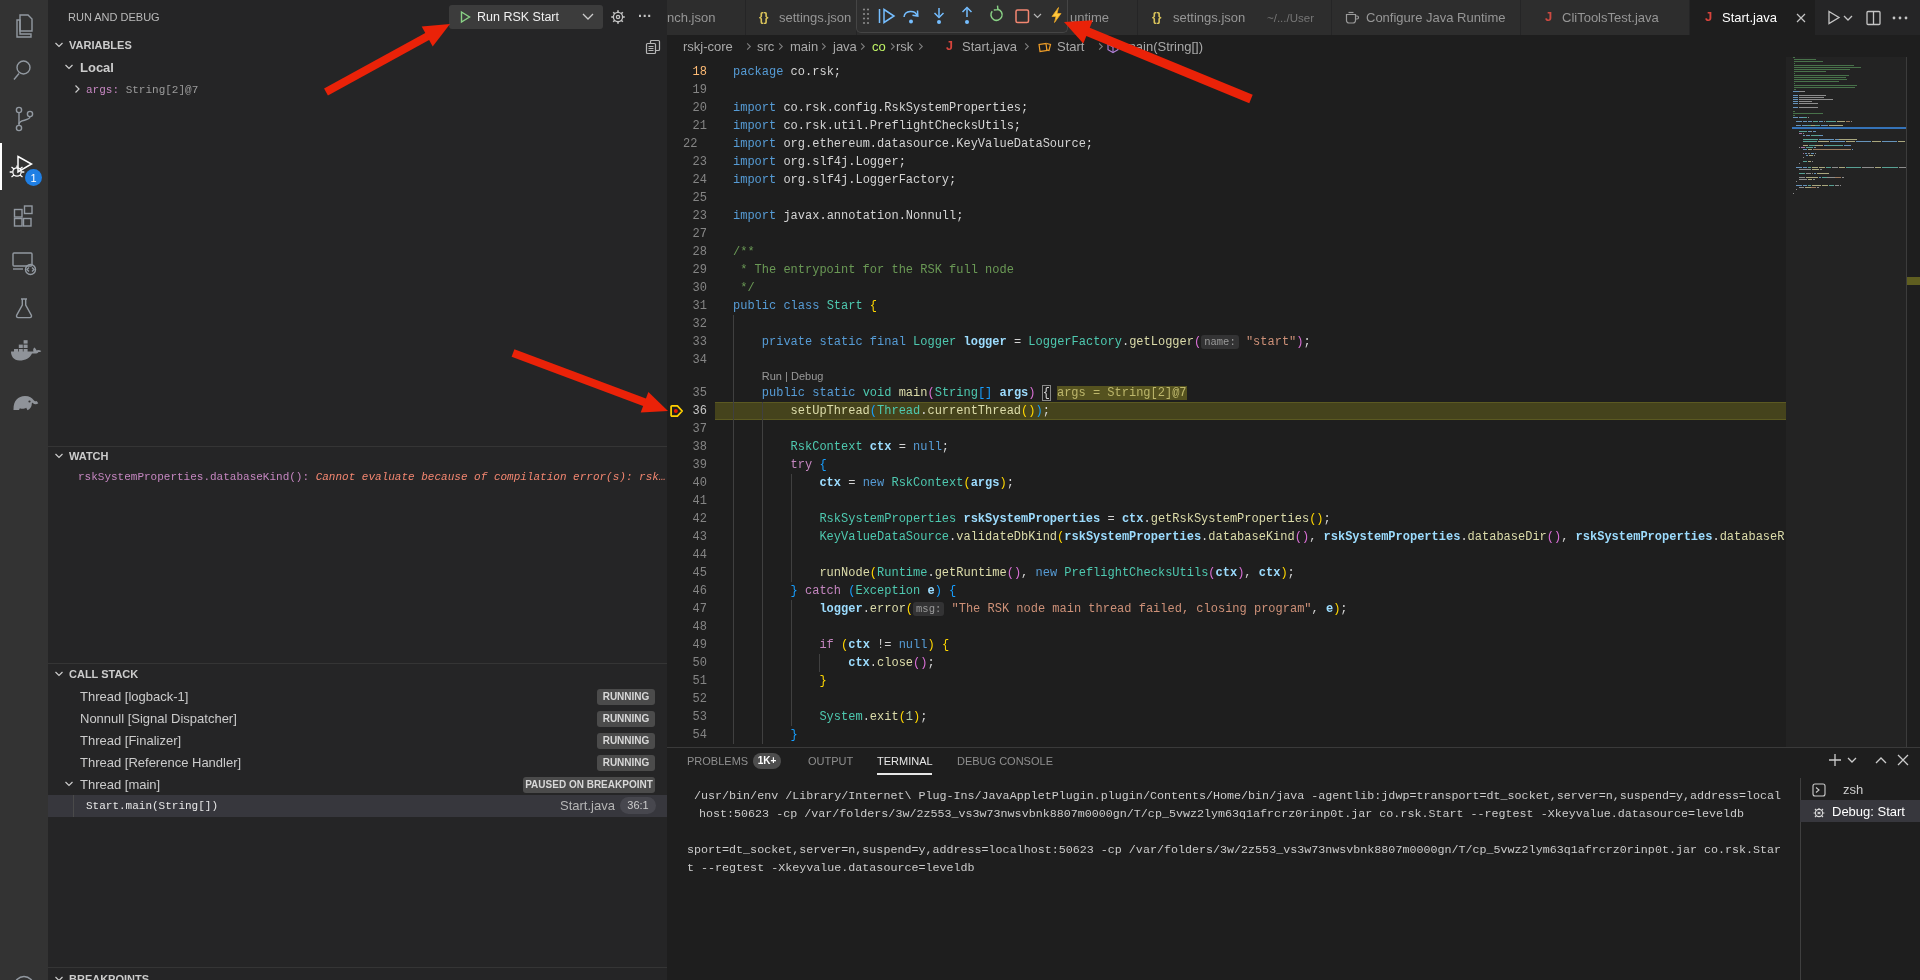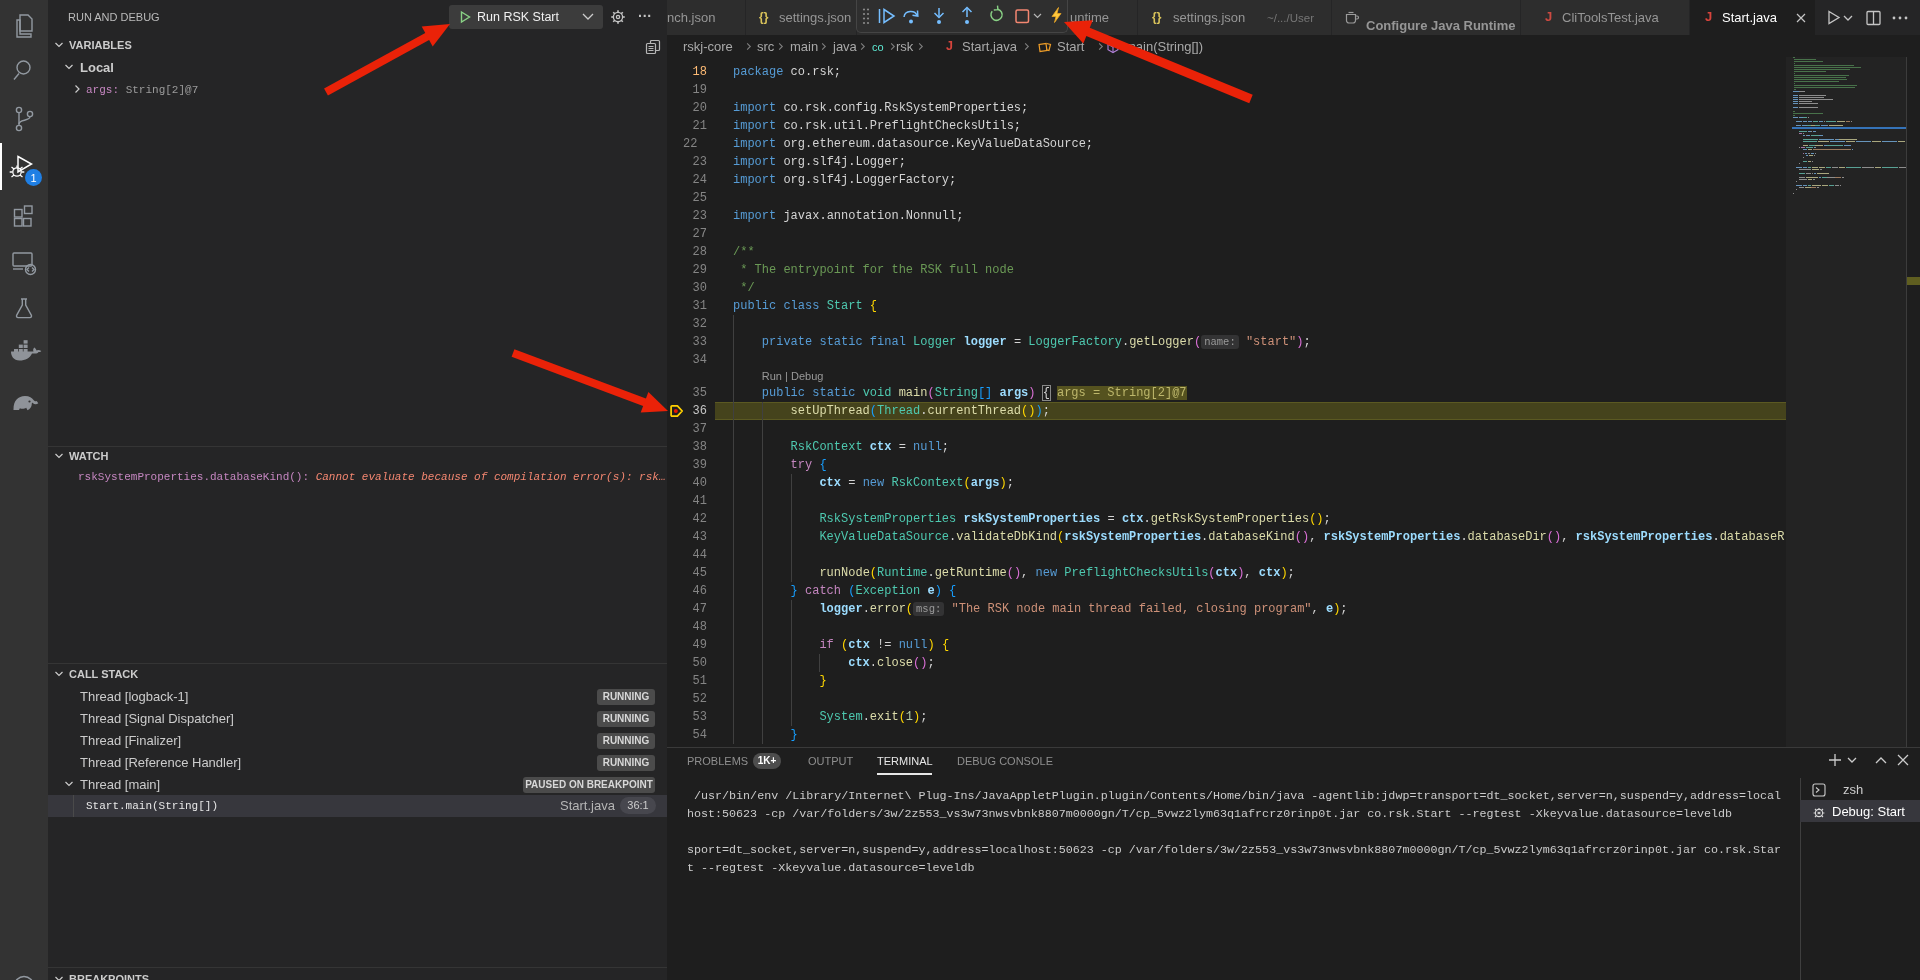--- a/index.html
+++ b/index.html
@@ -112,21 +112,21 @@
 <div style="position:absolute;left:69px;top:449px;font-family:'Liberation Sans', sans-serif;font-size:11px;color:#cccccc;font-weight:bold;white-space:pre;line-height:15px;height:15px;">WATCH</div>
 <div style="position:absolute;left:48px;top:468px;width:619px;height:22px;overflow:hidden;"></div>
 <div style="position:absolute;left:78px;top:471px;width:589px;overflow:hidden;font-family:'Liberation Mono',monospace;font-size:11px;white-space:pre;"><span style="color:#c586c0">rskSystemProperties.databaseKind():</span> <span style="color:#f48771;font-style:italic">Cannot evaluate because of compilation error(s): rsk…</span></div>
 <div style="position:absolute;left:48px;top:663px;width:619px;height:1px;background:#353535;"></div>
 <svg width="10" height="10" style="position:absolute;left:54px;top:669px" viewBox="0 0 10 10">
       <path d="M1.5 3l3.5 3.5L8.5 3" fill="none" stroke="#cccccc" stroke-width="1.2"></path>
     </svg>
 <div style="position:absolute;left:69px;top:667px;font-family:'Liberation Sans', sans-serif;font-size:11px;color:#cccccc;font-weight:bold;white-space:pre;line-height:15px;height:15px;">CALL STACK</div>
 <div style="position:absolute;left:80px;top:689px;font-family:'Liberation Sans', sans-serif;font-size:13px;color:#cccccc;font-weight:normal;white-space:pre;line-height:15px;height:15px;">Thread [logback-1]</div>
 <div style="position:absolute;left:597px;top:689px;width:58px;height:16px;background:#4b4b4b;border-radius:3px;color:#d8d8d8;font-family:'Liberation Sans',sans-serif;font-size:10px;font-weight:600;text-align:center;line-height:16px;">RUNNING</div>
-<div style="position:absolute;left:80px;top:711px;font-family:'Liberation Sans', sans-serif;font-size:13px;color:#cccccc;font-weight:normal;white-space:pre;line-height:15px;height:15px;">Thread [Signal Dispatcher]</div>
+<div style="position:absolute;left:80px;top:711px;font-family:'Liberation Sans', sans-serif;font-size:13px;color:#cccccc;font-weight:normal;white-space:pre;line-height:15px;height:15px;">Nonnull [Signal Dispatcher]</div>
 <div style="position:absolute;left:597px;top:711px;width:58px;height:16px;background:#4b4b4b;border-radius:3px;color:#d8d8d8;font-family:'Liberation Sans',sans-serif;font-size:10px;font-weight:600;text-align:center;line-height:16px;">RUNNING</div>
 <div style="position:absolute;left:80px;top:733px;font-family:'Liberation Sans', sans-serif;font-size:13px;color:#cccccc;font-weight:normal;white-space:pre;line-height:15px;height:15px;">Thread [Finalizer]</div>
 <div style="position:absolute;left:597px;top:733px;width:58px;height:16px;background:#4b4b4b;border-radius:3px;color:#d8d8d8;font-family:'Liberation Sans',sans-serif;font-size:10px;font-weight:600;text-align:center;line-height:16px;">RUNNING</div>
 <div style="position:absolute;left:80px;top:755px;font-family:'Liberation Sans', sans-serif;font-size:13px;color:#cccccc;font-weight:normal;white-space:pre;line-height:15px;height:15px;">Thread [Reference Handler]</div>
 <div style="position:absolute;left:597px;top:755px;width:58px;height:16px;background:#4b4b4b;border-radius:3px;color:#d8d8d8;font-family:'Liberation Sans',sans-serif;font-size:10px;font-weight:600;text-align:center;line-height:16px;">RUNNING</div>
 <svg width="10" height="10" style="position:absolute;left:64px;top:779px" viewBox="0 0 10 10">
       <path d="M1.5 3l3.5 3.5L8.5 3" fill="none" stroke="#cccccc" stroke-width="1.2"></path>
     </svg>
 <div style="position:absolute;left:80px;top:777px;font-family:'Liberation Sans', sans-serif;font-size:13px;color:#cccccc;font-weight:normal;white-space:pre;line-height:15px;height:15px;">Thread [main]</div>
 <div style="position:absolute;left:523px;top:777px;width:132px;height:16px;background:#4b4b4b;border-radius:3px;color:#d8d8d8;font-family:'Liberation Sans',sans-serif;font-size:10px;font-weight:600;text-align:center;line-height:16px;">PAUSED ON BREAKPOINT</div>
@@ -154,21 +154,21 @@
 <div style="position:absolute;left:1152px;top:9px;font-family:'Liberation Sans', sans-serif;font-size:12px;color:#d9c35a;font-weight:bold;white-space:pre;line-height:16px;height:16px;">{}</div>
 <div style="position:absolute;left:1173px;top:10px;font-family:'Liberation Sans', sans-serif;font-size:13px;color:#969696;font-weight:normal;white-space:pre;line-height:16px;height:16px;">settings.json</div>
 <div style="position:absolute;left:1267px;top:11px;font-family:'Liberation Sans', sans-serif;font-size:11.5px;color:#767676;font-weight:normal;white-space:pre;line-height:15px;height:15px;">~/.../User</div>
 <svg width="16" height="16" style="position:absolute;left:1344px;top:10px" viewBox="0 0 16 16">
       <g fill="none" stroke="#9a9a9a" stroke-width="1.2">
         <path d="M2.5 4.5h9v6a2.5 2.5 0 0 1-2.5 2.5H5a2.5 2.5 0 0 1-2.5-2.5z"></path>
         <path d="M11.5 6h1.5a1.5 1.5 0 0 1 0 3h-1.5"></path>
         <path d="M4.5 2.5h5"></path>
       </g>
     </svg>
-<div style="position:absolute;left:1366px;top:18px;font-family:'Liberation Sans', sans-serif;font-size:13px;color:#969696;font-weight:bold;white-space:pre;line-height:16px;height:16px;">Configure Java Runtime</div>
+<div style="position:absolute;left:1366px;top:10px;font-family:'Liberation Sans', sans-serif;font-size:13px;color:#969696;font-weight:normal;white-space:pre;line-height:16px;height:16px;">Configure Java Runtime</div>
 <div style="position:absolute;left:1545px;top:9px;font-family:'Liberation Sans', sans-serif;font-size:13px;color:#cc4a41;font-weight:bold;white-space:pre;line-height:16px;height:16px;">J</div>
 <div style="position:absolute;left:1562px;top:10px;font-family:'Liberation Sans', sans-serif;font-size:13px;color:#969696;font-weight:normal;white-space:pre;line-height:16px;height:16px;">CliToolsTest.java</div>
 <div style="position:absolute;left:1705px;top:9px;font-family:'Liberation Sans', sans-serif;font-size:13px;color:#d6443c;font-weight:bold;white-space:pre;line-height:16px;height:16px;">J</div>
 <div style="position:absolute;left:1722px;top:10px;font-family:'Liberation Sans', sans-serif;font-size:13px;color:#ffffff;font-weight:500;white-space:pre;line-height:16px;height:16px;">Start.java</div>
 <svg width="12" height="12" style="position:absolute;left:1795px;top:12px" viewBox="0 0 12 12">
       <path d="M2 2l8 8M10 2l-8 8" stroke="#c5c5c5" stroke-width="1.2"></path>
     </svg>
 <svg width="100" height="20" style="position:absolute;left:1822px;top:8px" viewBox="0 0 100 20">
       <g fill="none" stroke="#c5c5c5" stroke-width="1.3">
         <path d="M7 3.5l10 6-10 6z"></path>
@@ -179,21 +179,21 @@
       <g fill="#c5c5c5">
         <circle cx="72" cy="10" r="1.4"></circle>
         <circle cx="78" cy="10" r="1.4"></circle>
         <circle cx="84" cy="10" r="1.4"></circle>
       </g>
     </svg>
 <div style="position:absolute;left:683px;top:39px;font-family:'Liberation Sans', sans-serif;font-size:13px;color:#a9a9a9;font-weight:normal;white-space:pre;line-height:16px;height:16px;">rskj-core</div>
 <div style="position:absolute;left:757px;top:39px;font-family:'Liberation Sans', sans-serif;font-size:13px;color:#a9a9a9;font-weight:normal;white-space:pre;line-height:16px;height:16px;">src</div>
 <div style="position:absolute;left:790px;top:39px;font-family:'Liberation Sans', sans-serif;font-size:13px;color:#a9a9a9;font-weight:normal;white-space:pre;line-height:16px;height:16px;">main</div>
 <div style="position:absolute;left:833px;top:39px;font-family:'Liberation Sans', sans-serif;font-size:13px;color:#a9a9a9;font-weight:normal;white-space:pre;line-height:16px;height:16px;">java</div>
-<div style="position:absolute;left:872px;top:39px;font-family:'Liberation Sans', sans-serif;font-size:11px;color:#5eead4;font-weight:normal;white-space:pre;line-height:16px;height:16px;">co</div>
+<div style="position:absolute;left:872px;top:39px;font-family:'Liberation Sans', sans-serif;font-size:13px;color:#bef264;font-weight:normal;white-space:pre;line-height:16px;height:16px;">co</div>
 <div style="position:absolute;left:896px;top:39px;font-family:'Liberation Sans', sans-serif;font-size:13px;color:#a9a9a9;font-weight:normal;white-space:pre;line-height:16px;height:16px;">rsk</div>
 <svg width="9" height="9" style="position:absolute;left:744px;top:42px" viewBox="0 0 10 10">
       <path d="M3.5 1.5L7 5 3.5 8.5" fill="none" stroke="#7f7f7f" stroke-width="1.2"></path>
     </svg>
 <svg width="9" height="9" style="position:absolute;left:776px;top:42px" viewBox="0 0 10 10">
       <path d="M3.5 1.5L7 5 3.5 8.5" fill="none" stroke="#7f7f7f" stroke-width="1.2"></path>
     </svg>
 <svg width="9" height="9" style="position:absolute;left:819px;top:42px" viewBox="0 0 10 10">
       <path d="M3.5 1.5L7 5 3.5 8.5" fill="none" stroke="#7f7f7f" stroke-width="1.2"></path>
     </svg>
@@ -484,21 +484,21 @@
 <svg width="90" height="18" style="position:absolute;left:1828px;top:752px" viewBox="0 0 90 18">
       <g fill="none" stroke="#cccccc" stroke-width="1.3">
         <path d="M7 2v12M1 8h12"></path>
         <path d="M20 6l4 4 4-4"></path>
         <path d="M48 11l5-5 5 5"></path>
         <path d="M70 3l10 10M80 3l-10 10"></path>
       </g>
     </svg>
 <div style="position:absolute;left:687px;top:787px;width:1100px;height:110px;overflow:hidden;font-family:'Liberation Mono',monospace;font-size:11.7px;color:#cccccc;">
       <div style="position:absolute;left:0px;top:0px;height:18px;line-height:18px;white-space:pre;"> /usr/bin/env /Library/Internet\ Plug-Ins/JavaAppletPlugin.plugin/Contents/Home/bin/java -agentlib:jdwp=transport=dt_socket,server=n,suspend=y,address=local</div>
-      <div style="position:absolute;left:0px;top:18px;height:18px;line-height:18px;white-space:pre;">host:50623 -cp /var/folders/3w/2z553_vs3w73nwsvbnk8807m0000gn/T/cp_5vwz2lym63q1afrcrz0rinp0t.jar co.rsk.Start --regtest -Xkeyvalue.datasource=leveldb</div>
+      <div style="position:absolute;left:12px;top:18px;height:18px;line-height:18px;white-space:pre;">host:50623 -cp /var/folders/3w/2z553_vs3w73nwsvbnk8807m0000gn/T/cp_5vwz2lym63q1afrcrz0rinp0t.jar co.rsk.Start --regtest -Xkeyvalue.datasource=leveldb</div>
       <div style="position:absolute;left:0px;top:54px;height:18px;line-height:18px;white-space:pre;">sport=dt_socket,server=n,suspend=y,address=localhost:50623 -cp /var/folders/3w/2z553_vs3w73nwsvbnk8807m0000gn/T/cp_5vwz2lym63q1afrcrz0rinp0t.jar co.rsk.Star</div>
       <div style="position:absolute;left:0px;top:72px;height:18px;line-height:18px;white-space:pre;">t --regtest -Xkeyvalue.datasource=leveldb</div>
     </div>
 <div style="position:absolute;left:1800px;top:778px;width:1px;height:202px;background:#3f3f3f;"></div>
 <div style="position:absolute;left:1800px;top:800px;width:120px;height:22px;background:#37373d;"></div>
 <svg width="14" height="14" style="position:absolute;left:1812px;top:783px" viewBox="0 0 14 14">
       <g fill="none" stroke="#cccccc" stroke-width="1.1">
         <rect x="1" y="1" width="12" height="12" rx="2"></rect>
         <path d="M4 4.5L7 7l-3 2.5"></path>
       </g>

